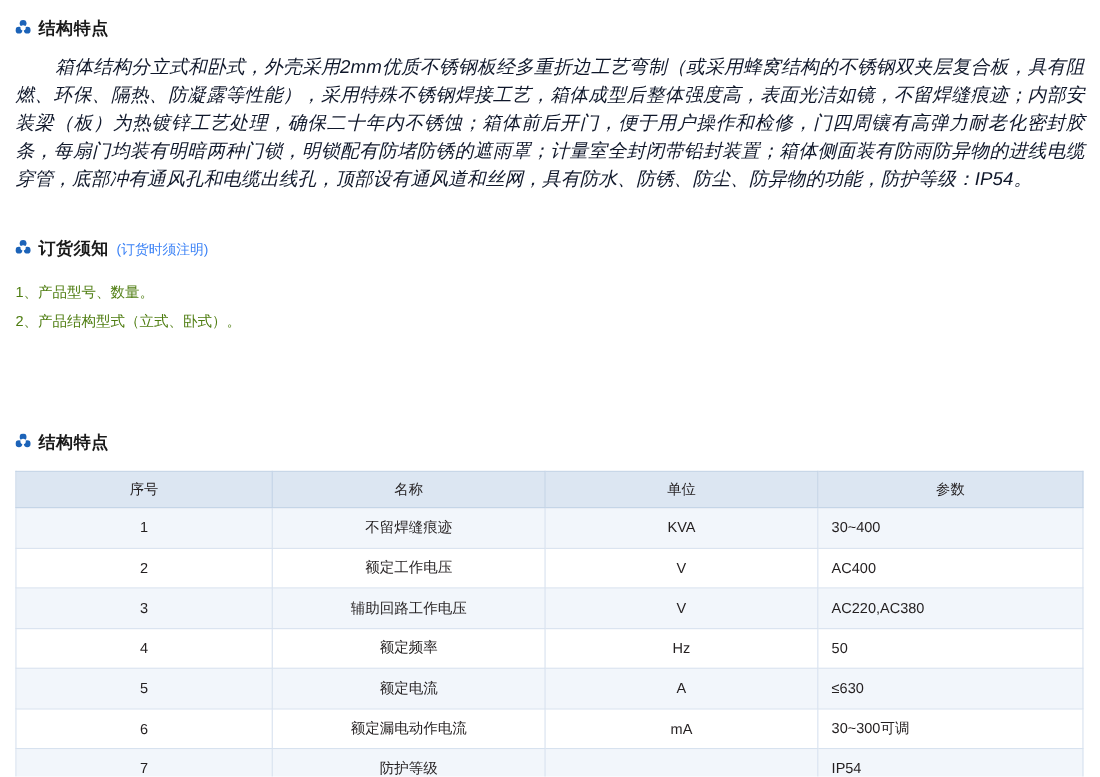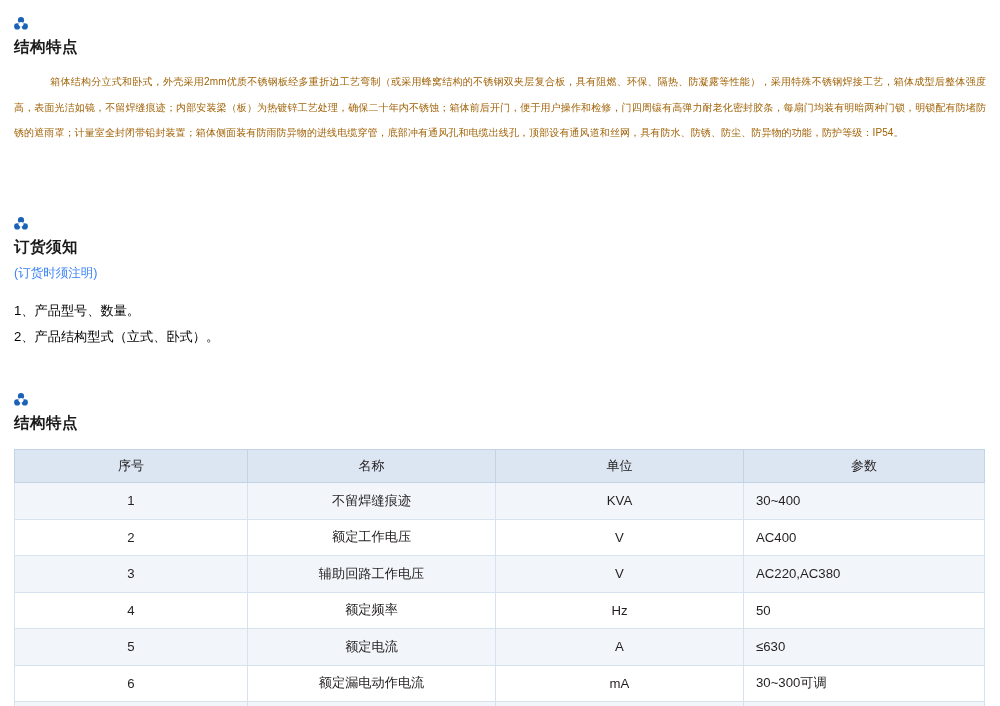--- a/index.html
+++ b/index.html
@@ -20,21 +20,20 @@
     height: 706px;
     box-sizing: border-box;
     padding: 0 14px;
   }
 
   
   .section-head {
     display: flex;
     align-items: baseline;
     gap: 7px;
-    flex-direction: column;
   }
   .head-icon {
     width: 14px;
     height: 14px;
     flex: 0 0 14px;
     position: relative;
     top: 1px;
   }
   .head-icon svg { display: block; }
   .head-title {
@@ -45,37 +44,38 @@
   }
   .head-sub {
     font-size: 12.5px;
     color: #3b82f6;
     font-weight: normal;
   }
 
   
   .para {
     margin-top: 11px;
-    font-size: 10px;
+    font-size: 17px;
     line-height: 25.5px;
-    color: #a16207;
+    color: #0f172a;
     text-align: justify;
     text-justify: inter-ideograph;
     letter-spacing: 0.1px;
+    font-style: italic;
   }
   .para .indent { display: inline-block; width: 36px; }
 
   
   .notice-list {
     margin-top: 16px;
   }
   .notice-item {
     font-size: 13.2px;
     line-height: 25.5px;
-    color: #000000;
+    color: #4d7c0f;
   }
 
   
   .block-1 { position: absolute; left: 14px; top: 16px; width: 972px; }
   .block-2 { position: absolute; left: 14px; top: 216px; width: 972px; }
   .block-3 { position: absolute; left: 14px; top: 392px; width: 972px; }
 
   
   table.spec {
     margin-top: 15px;

